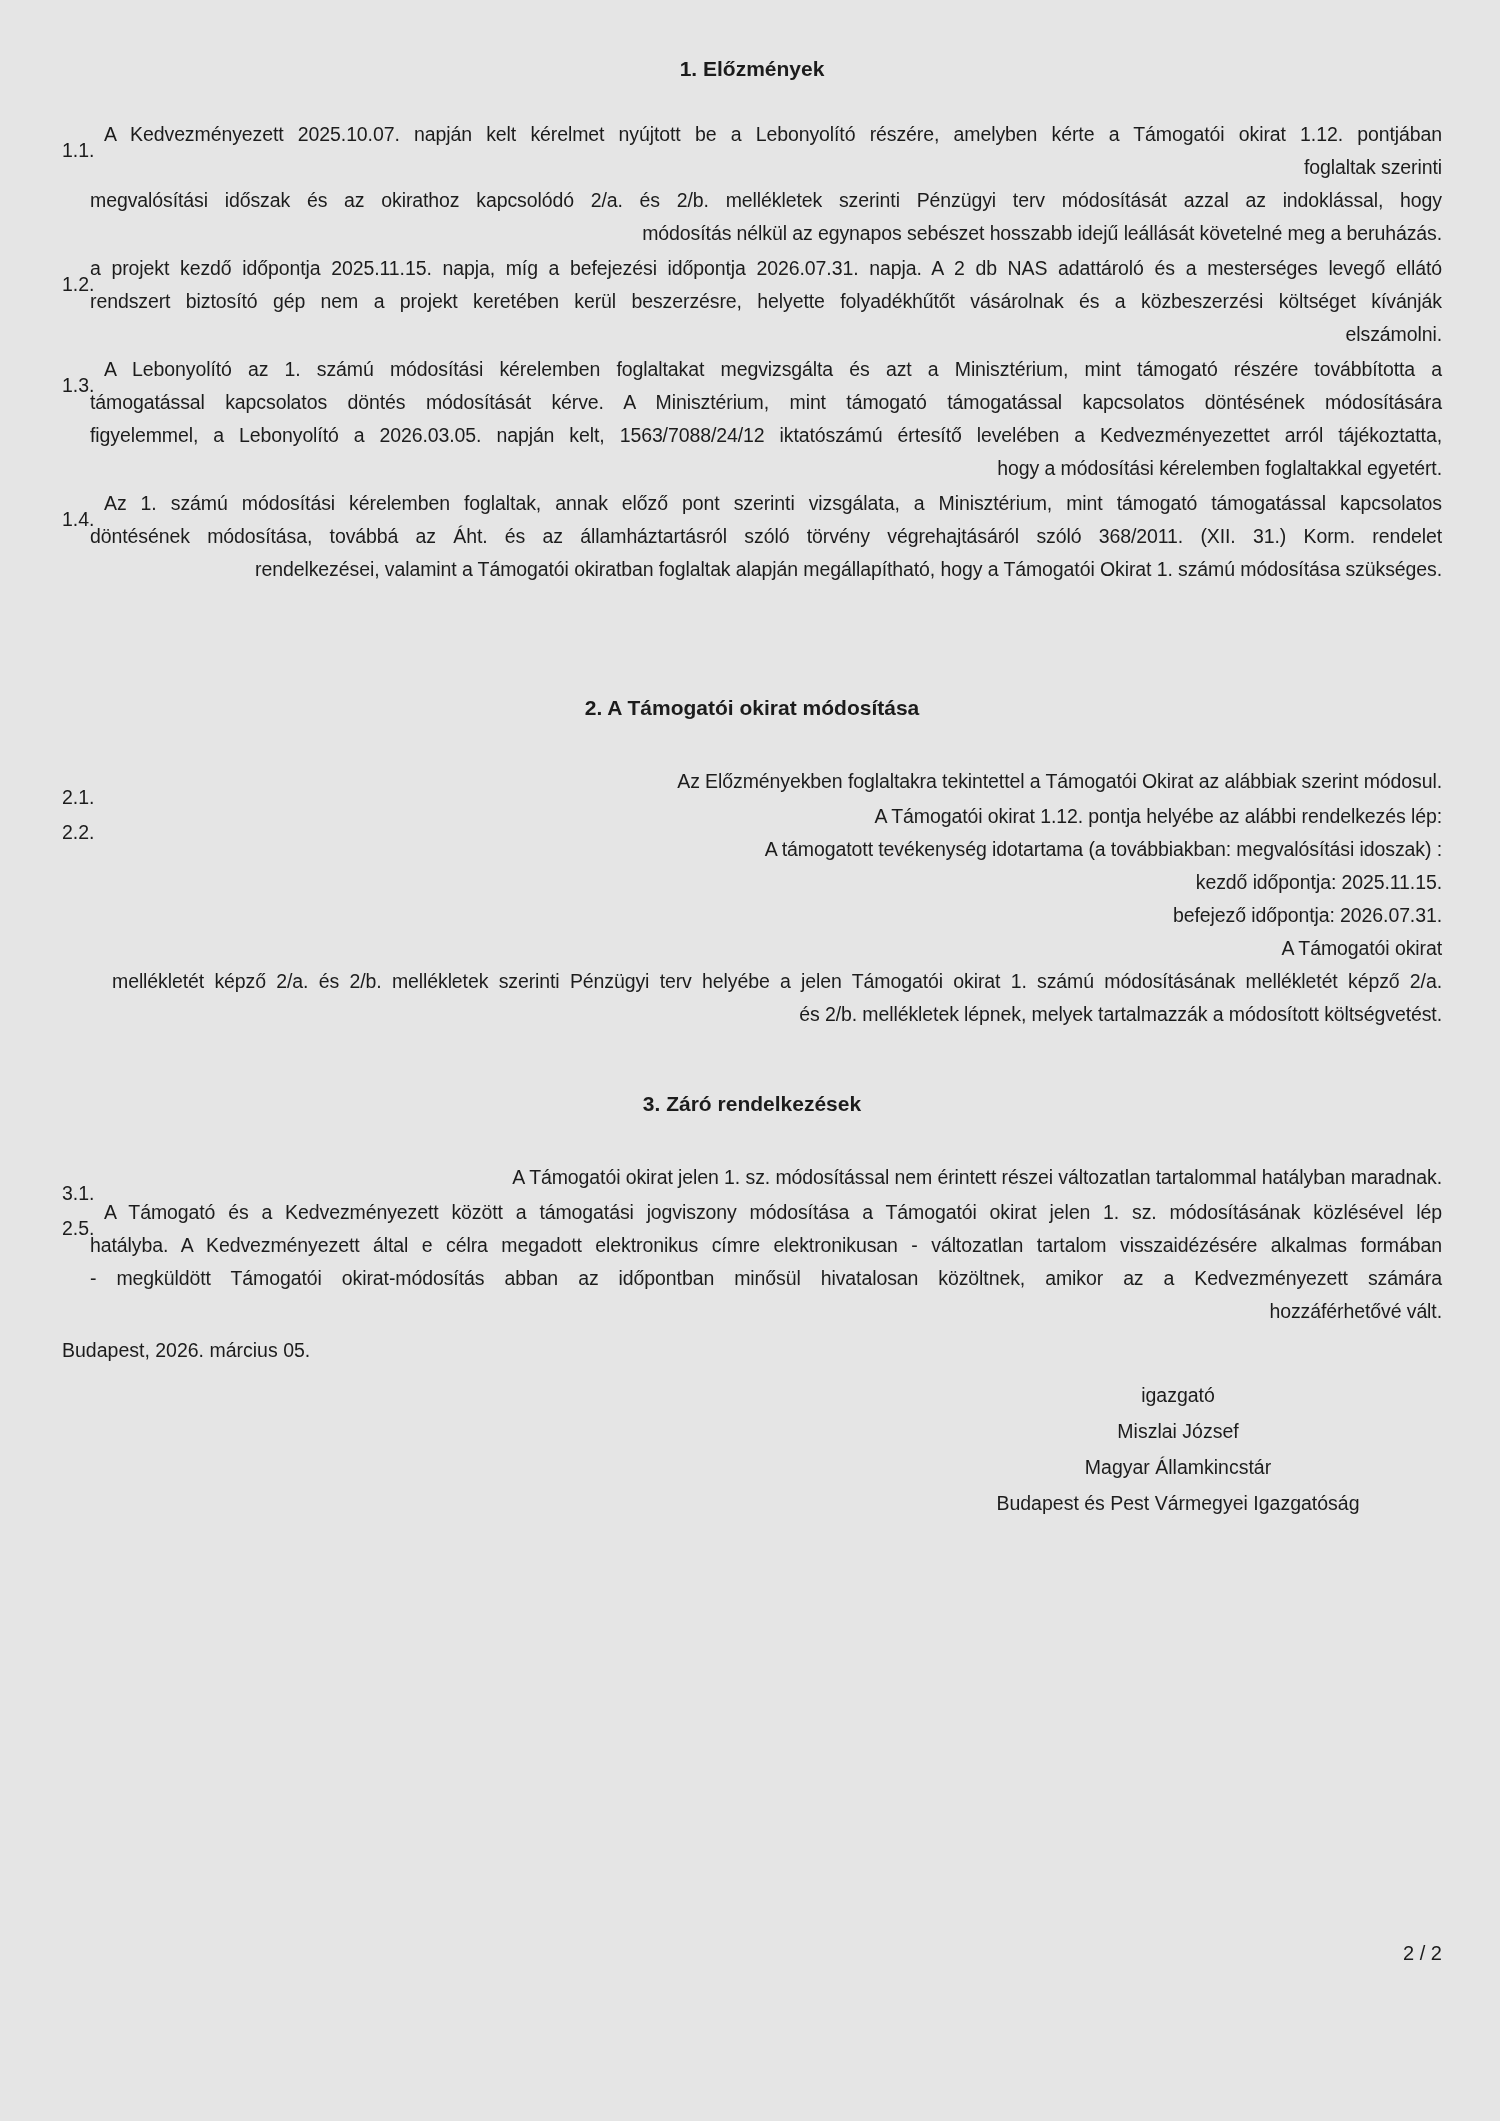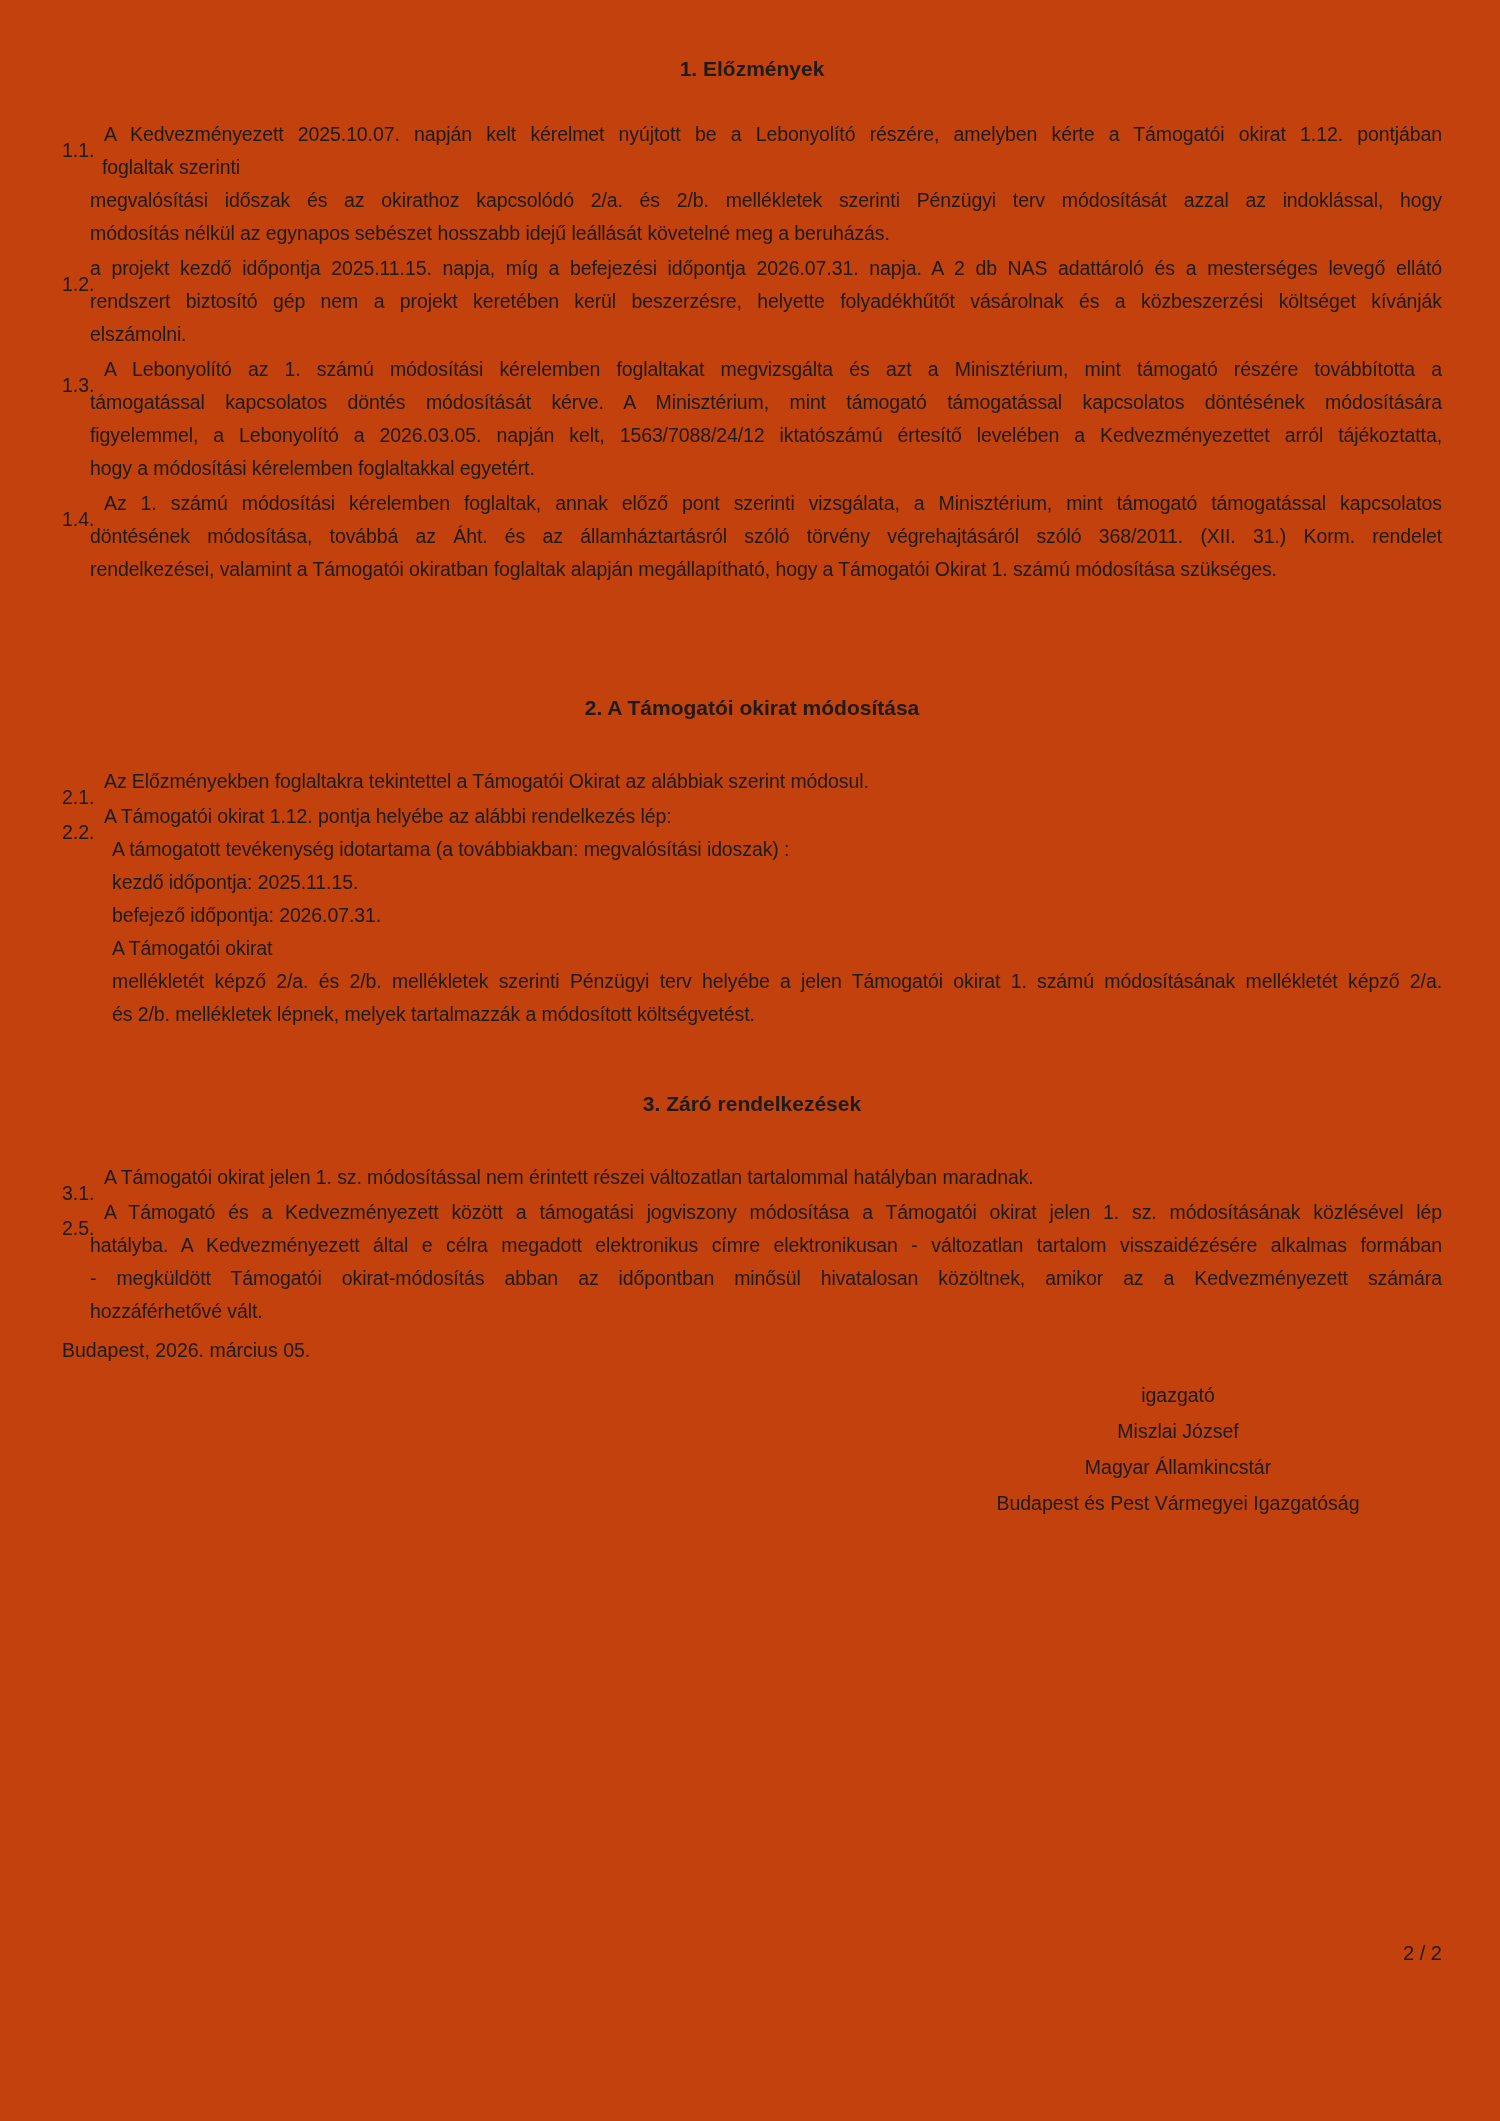--- a/index.html
+++ b/index.html
@@ -1,20 +1,20 @@
 <!DOCTYPE html>
 <html><head>
 <meta charset="utf-8">
 <style>
   html, body { margin: 0; padding: 0; background: #ffffff; }
   .page {
     position: relative;
     width: 1500px;
     height: 2121px;
-    background: #c2410c;
+    background: #e5e5e5;
     font-family: "Liberation Sans", sans-serif;
     font-size: 19.5px;
     color: #1c1c1c;
     overflow: hidden;
   }
   .content {
     position: absolute;
     left: 62px;
     top: 56px;
     width: 1380px;
@@ -35,20 +35,21 @@
   }
   .pnum {
     position: absolute;
     left: 0;
     top: 16px;
     line-height: 33px;
   }
   .line {
     line-height: 33px;
     letter-spacing: -0.1px;
+    text-align: right;
   }
   .line.j {
     text-align: justify;
     text-align-last: justify;
   }
   .date-line {
     line-height: 33px;
     margin-top: 6px;
   }
   .signature {

